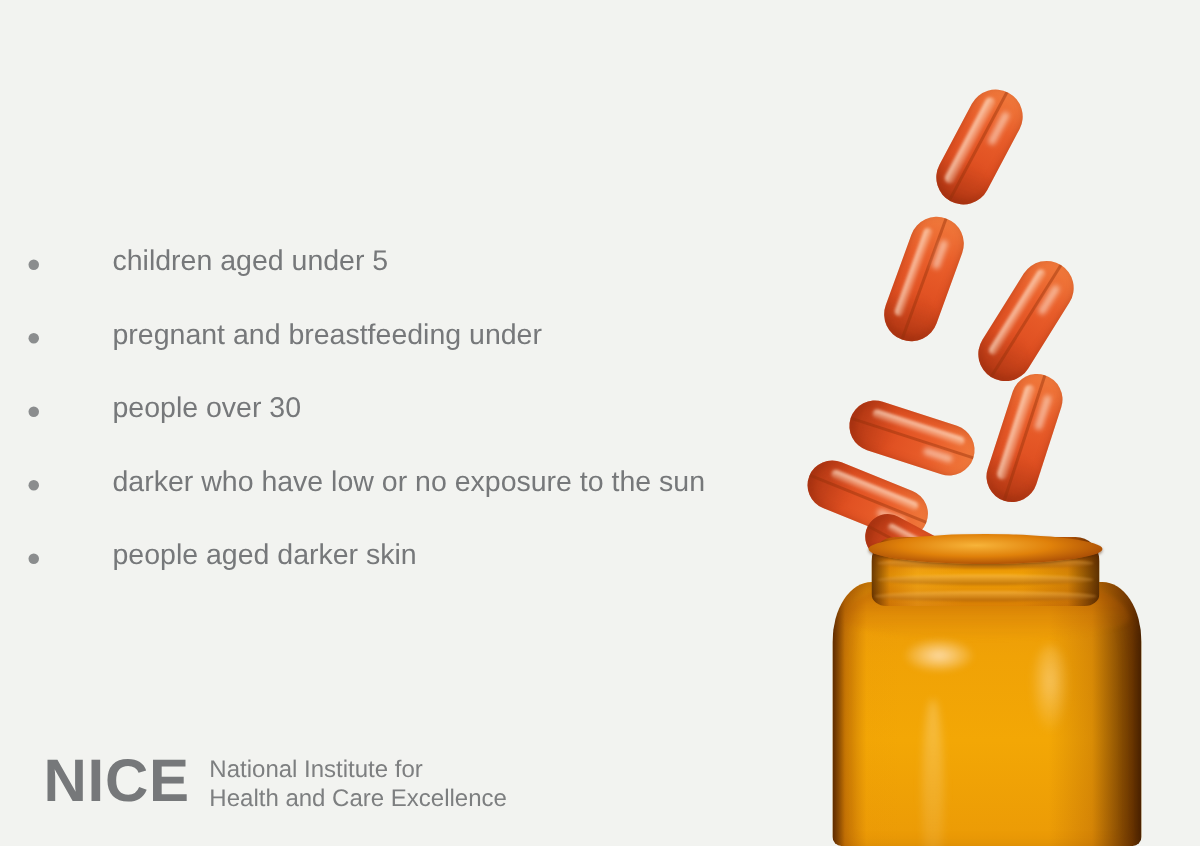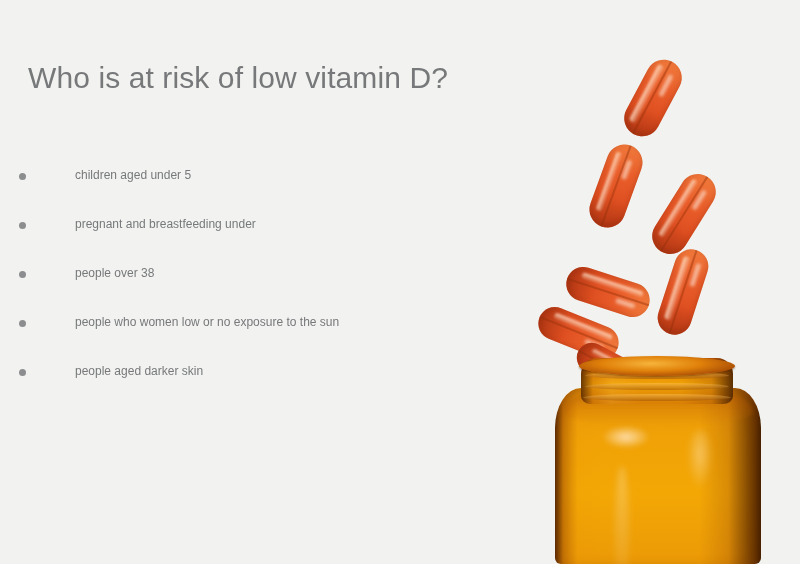--- a/index.html
+++ b/index.html
@@ -25,21 +25,21 @@
     position:relative;height:49px;
     display:flex;align-items:flex-start;
   }
   .bullet{
     position:absolute;left:19px;top:7px;
     width:7px;height:7px;border-radius:50%;
     background:#8b8d8e;
   }
   .risk-label{
     position:absolute;left:75px;top:-3px;
-    font-size:12px;line-height:24px;color:#76787a;
+    font-size:19px;line-height:24px;color:#76787a;
     white-space:nowrap;
   }
 
   
   .logo{position:absolute;left:29px;top:500px;display:flex;align-items:flex-start;}
   .logo-mark{
     font-size:40px;line-height:42px;font-weight:700;
     color:#76787a;letter-spacing:0.5px;
   }
   .logo-strap{
@@ -227,39 +227,43 @@
       <div class="thread t1"></div>
       <div class="thread t2"></div>
       <div class="thread t3"></div>
       <div class="bottle-rim"></div>
       <div class="bottle-gloss"></div>
       <div class="bottle-gloss2"></div>
       <div class="bottle-gloss3"></div>
     </div>
   </div>
 
-  <div class="title">Who is at risk of low vitamin D?</div>
 
   <ul class="risk-list">
     <li class="risk-item">
       <span class="bullet"></span>
       <span class="risk-label">children aged under 5</span>
     </li>
     <li class="risk-item">
       <span class="bullet"></span>
       <span class="risk-label">pregnant and breastfeeding under</span>
     </li>
     <li class="risk-item">
       <span class="bullet"></span>
-      <span class="risk-label">people over 38</span>
-    </li>
-    <li class="risk-item">
-      <span class="bullet"></span>
-      <span class="risk-label">people who women low or no exposure to the sun</span>
+      <span class="risk-label">people over 30</span>
+    </li>
+    <li class="risk-item">
+      <span class="bullet"></span>
+      <span class="risk-label">darker who have low or no exposure to the sun</span>
     </li>
     <li class="risk-item">
       <span class="bullet"></span>
       <span class="risk-label">people aged darker skin</span>
     </li>
   </ul>
 
+  <div class="logo">
+    <span class="logo-mark">NICE</span>
+    <span class="logo-strap">National Institute for
+Health and Care Excellence</span>
+  </div>
 
 </div>
 
 </body></html>

